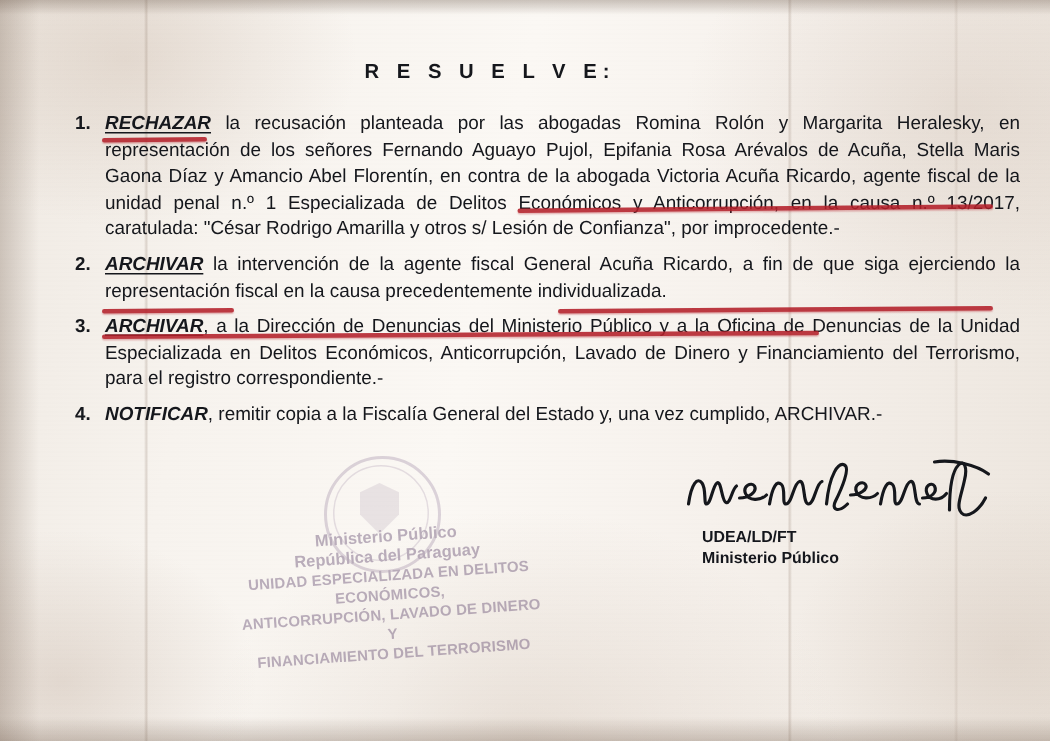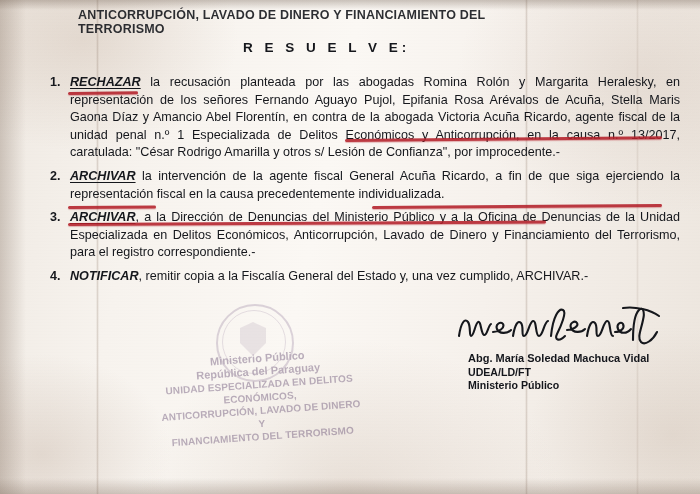--- a/index.html
+++ b/index.html
@@ -214,21 +214,20 @@
   <div class="paper"></div>
   <div class="crease c1"></div>
   <div class="crease c2"></div>
   <div class="crease c3"></div>
   <div class="edge-left"></div>
   <div class="edge-top"></div>
   <div class="edge-bottom"></div>
 
   <div class="content">
 
-    <div class="doc-header">ANTICORRUPCIÓN, LAVADO DE DINERO Y FINANCIAMIENTO DEL TERRORISMO</div>
 
     <div class="resuelve">R E S U E L V E:</div>
 
     <div class="numlist">
 
       <div class="item">
         <div class="num">1.</div>
         <div class="body"><b class="u">RECHAZAR</b><span> la recusación planteada  por las abogadas Romina Rolón y Margarita Heralesky, en representación de los señores Fernando Aguayo Pujol, Epifania Rosa Arévalos de Acuña, Stella Maris Gaona Díaz y Amancio Abel Florentín, en contra de la abogada Victoria Acuña Ricardo, agente fiscal de la unidad penal n.º 1 Especializada de Delitos Económicos y Anticorrupción, en la causa n.º 13/2017, caratulada: "César Rodrigo Amarilla y otros s/ Lesión de Confianza", por improcedente.-</span></div>
       </div>
 
@@ -278,20 +277,19 @@
           <path d="M112,34 C118,34 124,30 122,27 C120,24 114,27 116,32 C118,37 126,37 130,33"></path>
           <path d="M132,40 C134,28 137,24 140,27 C143,30 140,40 143,40 C147,40 148,26 152,25 C156,24 154,40 158,40"></path>
           <path d="M160,36 C166,36 170,32 168,28 C166,25 161,28 163,33 C165,38 172,38 176,33"></path>
           <path d="M178,44 C178,30 180,18 184,14 C188,10 190,16 188,24 C186,34 182,42 186,46 C190,50 198,44 202,36"></path>
           <path d="M168,12 C180,10 196,14 204,20"></path>
         </g>
       </svg>
     </div>
 
     <div class="sign-block">
-      <div class="name">Abg. María Soledad Machuca Vidal</div>
       <div>UDEA/LD/FT</div>
       <div>Ministerio Público</div>
     </div>
 
   </div>
   <div class="noise"></div>
 </div>
 
 </body></html>

